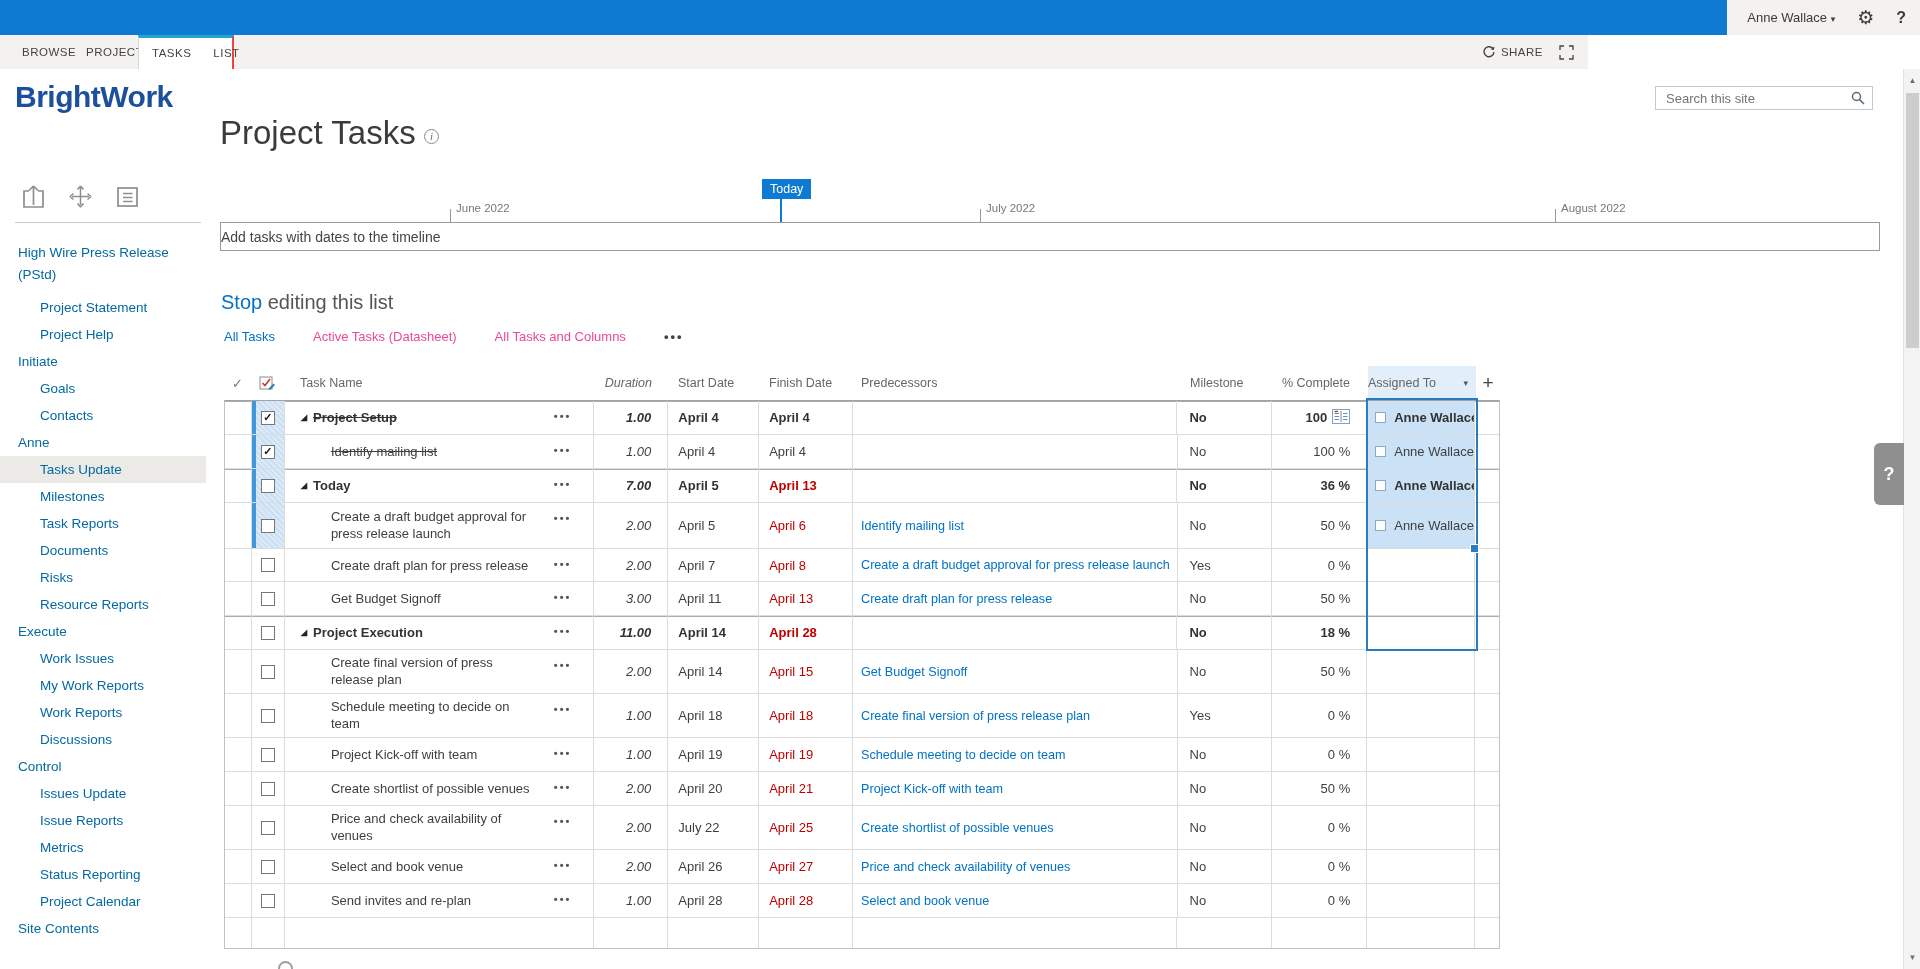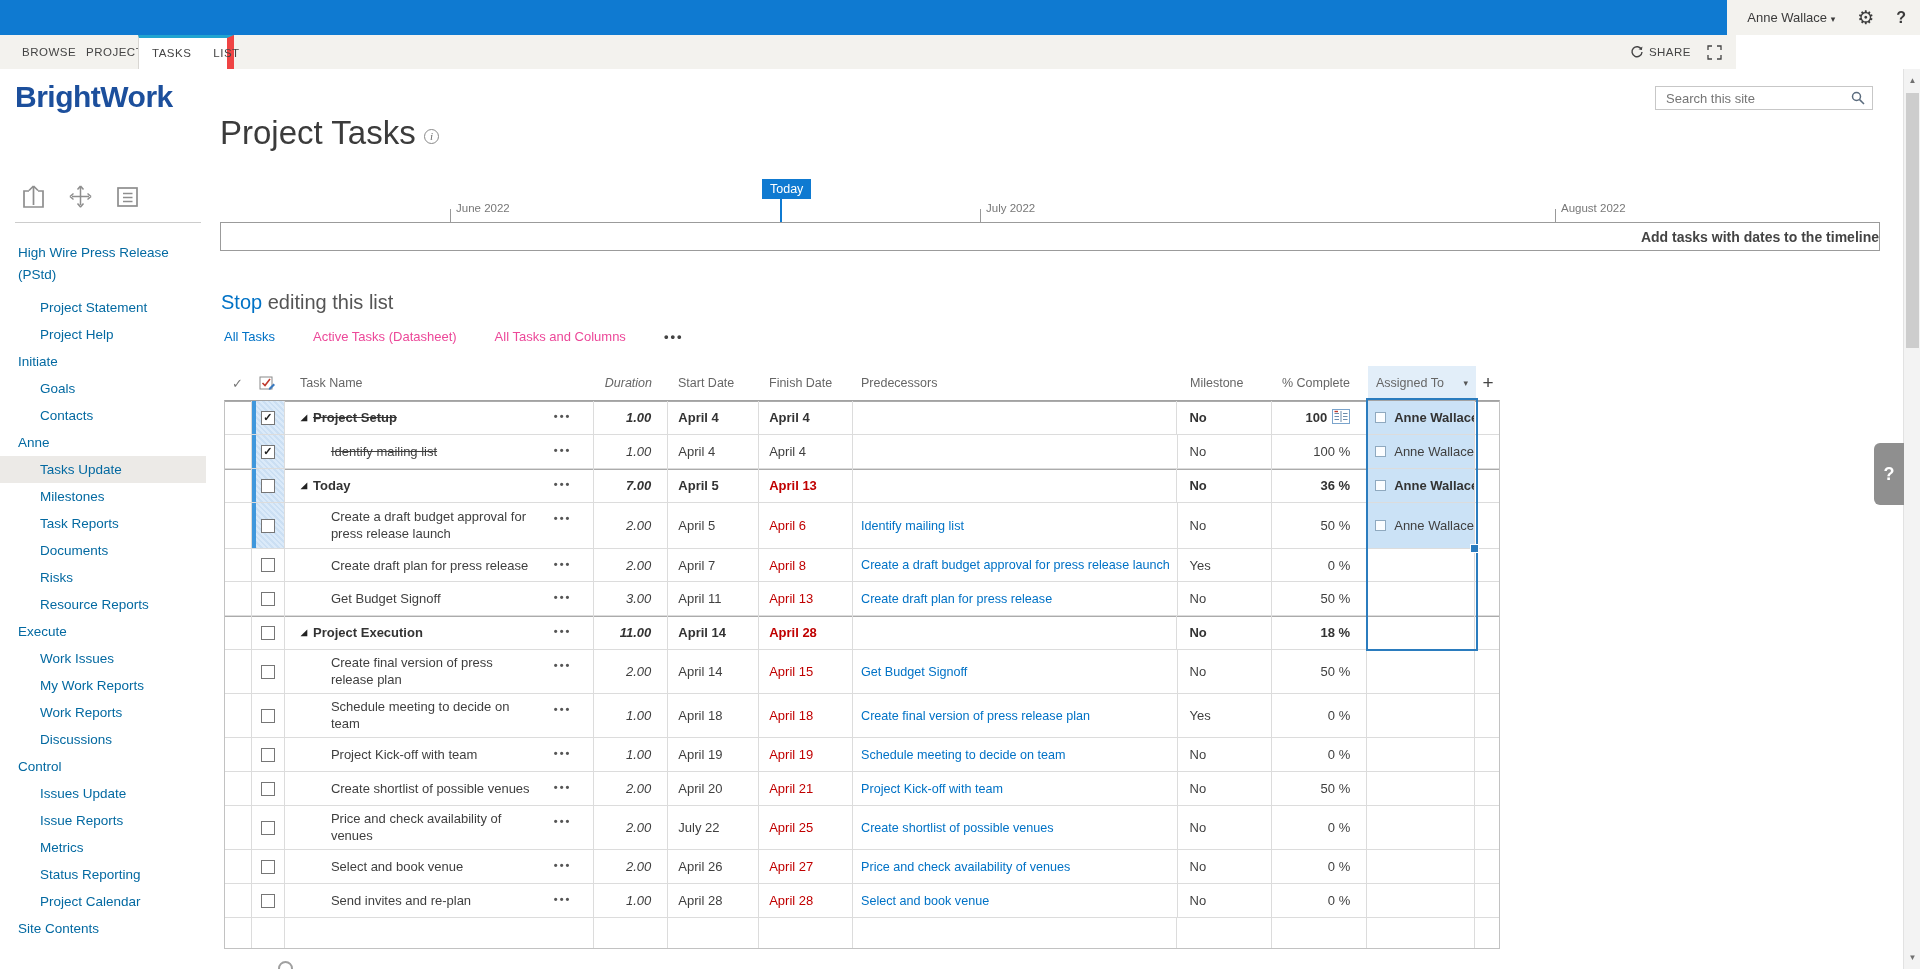--- a/index.html
+++ b/index.html
@@ -10,24 +10,24 @@
   
   .suitebar { position:absolute; left:0; top:0; width:1920px; height:35px; background:#f3f2ee; }
   .suite-blue { position:absolute; left:0; top:0; width:1727px; height:35px; background:#0f7ad1; }
   .suite-right { position:absolute; right:14px; top:0; height:35px; display:flex; align-items:center; gap:22px; color:#3b3b3b; }
   .suite-user { font-size:13px; cursor:pointer; }
   .suite-user .caret { font-size:9px; color:#3b3b3b; }
   .gearglyph { font-size:19px; line-height:1; cursor:pointer; }
   .helpglyph { font-size:16px; font-weight:bold; cursor:pointer; }
 
   
-  .ribbon { position:absolute; left:0; top:35px; width:1736px; height:34px; background:#f3f2ee; }
+  .ribbon { position:absolute; left:0; top:35px; width:1588px; height:34px; background:#f3f2ee; }
   .rtab { position:absolute; top:0; height:34px; line-height:34px; font-size:11.5px; letter-spacing:.5px; color:#444; cursor:pointer; }
   .tabgroup { position:absolute; left:138px; top:0; width:96px; height:34px; background:#fff;
-    border-top:3px solid #20a4d0; border-left:1px solid #d8d6d2; border-right:7px solid #ef4444;
+    border-top:3px solid #20a4d0; border-left:1px solid #d8d6d2; border-right:2px solid #ef4444;
     display:flex; align-items:center; gap:22px; padding-left:13px; }
   .tabgroup span { font-size:11.5px; letter-spacing:.5px; color:#444; line-height:31px; cursor:pointer; }
   .ribbon-right { position:absolute; right:14px; top:0; height:34px; display:flex; align-items:center; gap:16px; color:#444; }
   .share-wrap { display:flex; align-items:center; gap:5px; cursor:pointer; }
   .share-wrap span { font-size:11.5px; letter-spacing:.5px; color:#444; }
   .focus-icon { cursor:pointer; display:block; }
 
   
   .brand { position:absolute; left:15px; top:80px; font-size:30px; font-weight:bold; color:#1c4f9c; letter-spacing:-.5px; cursor:pointer; }
   .topnav { position:absolute; left:238px; top:88px; display:flex; gap:40px; }
@@ -49,21 +49,21 @@
   .sidenav li.lvl1 { padding-left:40px; }
   .sidenav li.two-line { width:185px; line-height:22px; padding-top:4px; padding-bottom:8px; }
   .sidenav li.selected { background:#eceae7; }
 
   
   .today-badge { position:absolute; left:762px; top:179px; height:20px; padding:0 8px; background:#0f7ad1; color:#fff; font-size:12.5px; line-height:20px; cursor:pointer; }
   .today-line { position:absolute; left:780px; top:199px; width:2px; height:52px; background:#0f7ad1; }
   .month-label { position:absolute; top:202px; font-size:11.5px; color:#777; }
   .month-tick { position:absolute; top:209px; width:1px; height:13px; background:#999; }
   .tl-band { position:absolute; left:220px; top:222px; width:1660px; height:29px; border:1px solid #9b9b9b; background:#fff;
-    display:flex; align-items:center; justify-content:flex-end; cursor:pointer;font-weight:bold; }
+    display:flex; align-items:center; justify-content:flex-start; cursor:pointer; }
   .tl-band span { font-size:14px; color:#444; }
 
   
   .editbar { position:absolute; left:221px; top:291px; font-size:20px; font-weight:300; color:#555; }
   .editbar .act { color:#0072c6; cursor:pointer; }
   .views { position:absolute; left:224px; top:329px; display:flex; gap:38px; align-items:center; }
   .views .view-item { font-size:13px; color:#ec4899; cursor:pointer; white-space:nowrap; }
   .views .view-item.active { color:#0072c6; }
   .views .dots { font-size:13px; font-weight:bold; color:#444; letter-spacing:2px; cursor:pointer; }
 
@@ -74,21 +74,21 @@
   .c-start{width:91px;} .c-fin{width:94px;} .c-pred{width:325px;} .c-mile{width:95px;}
   .c-pct{width:95px;} .c-asg{width:108px;} .c-x{width:24px;}
   .thead .c-gut { justify-content:center; color:#777; font-size:13px; }
   .thead .c-cb { justify-content:center; }
   .thead .c-task { padding-left:16px; }
   .thead .c-dur { justify-content:flex-end; padding-right:16px; }
   .thead .c-start,.thead .c-fin { padding-left:10px; }
   .thead .c-pred { padding-left:8px; }
   .thead .c-mile { padding-left:12px; }
   .thead .c-pct { justify-content:flex-end; padding-right:18px; }
-  .thead .c-asg { padding-left:8px; background:#e2eef9; justify-content:space-between; cursor:pointer;align-items:center; }
+  .thead .c-asg { background:#e2eef9; justify-content:space-between; cursor:pointer;align-items:center; }
   .thead .c-asg .caret { font-size:9px; color:#555; padding-right:8px; }
   .thead .c-x { justify-content:center; font-size:19px; font-weight:300; color:#444; cursor:pointer; }
 
   .grid { position:absolute; left:224px; top:400px; width:1276px; border:1px solid #c2c2c2; border-top:1px solid #a2a2a2; background:#fff; }
   .grow { display:flex; border-bottom:1px solid #dcdcdc; background:#fff; }
   .grow:last-child { border-bottom:none; }
   .grow > div { border-right:1px solid #dcdcdc; position:relative; display:flex; align-items:center; overflow:hidden; font-size:13px; color:#3f3f3f; }
   .grow > div:last-child { border-right:none; }
   .grow.group { font-weight:bold; box-shadow:inset 0 1px 0 #ababab; }
   .grow.group > div { color:#333; }

